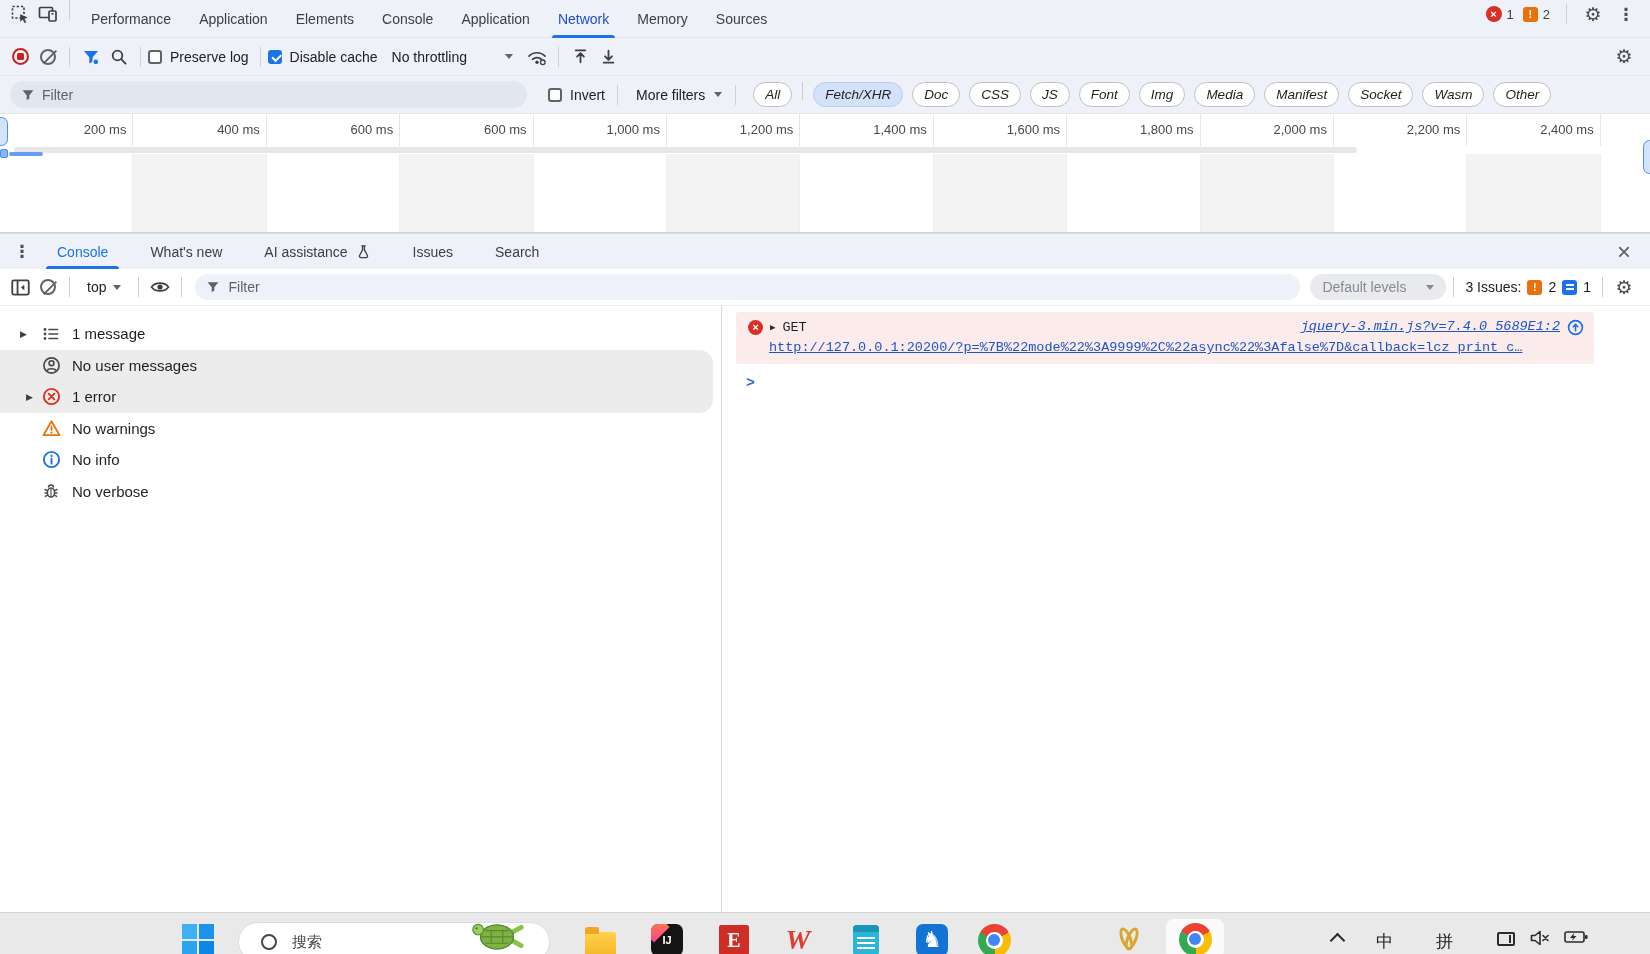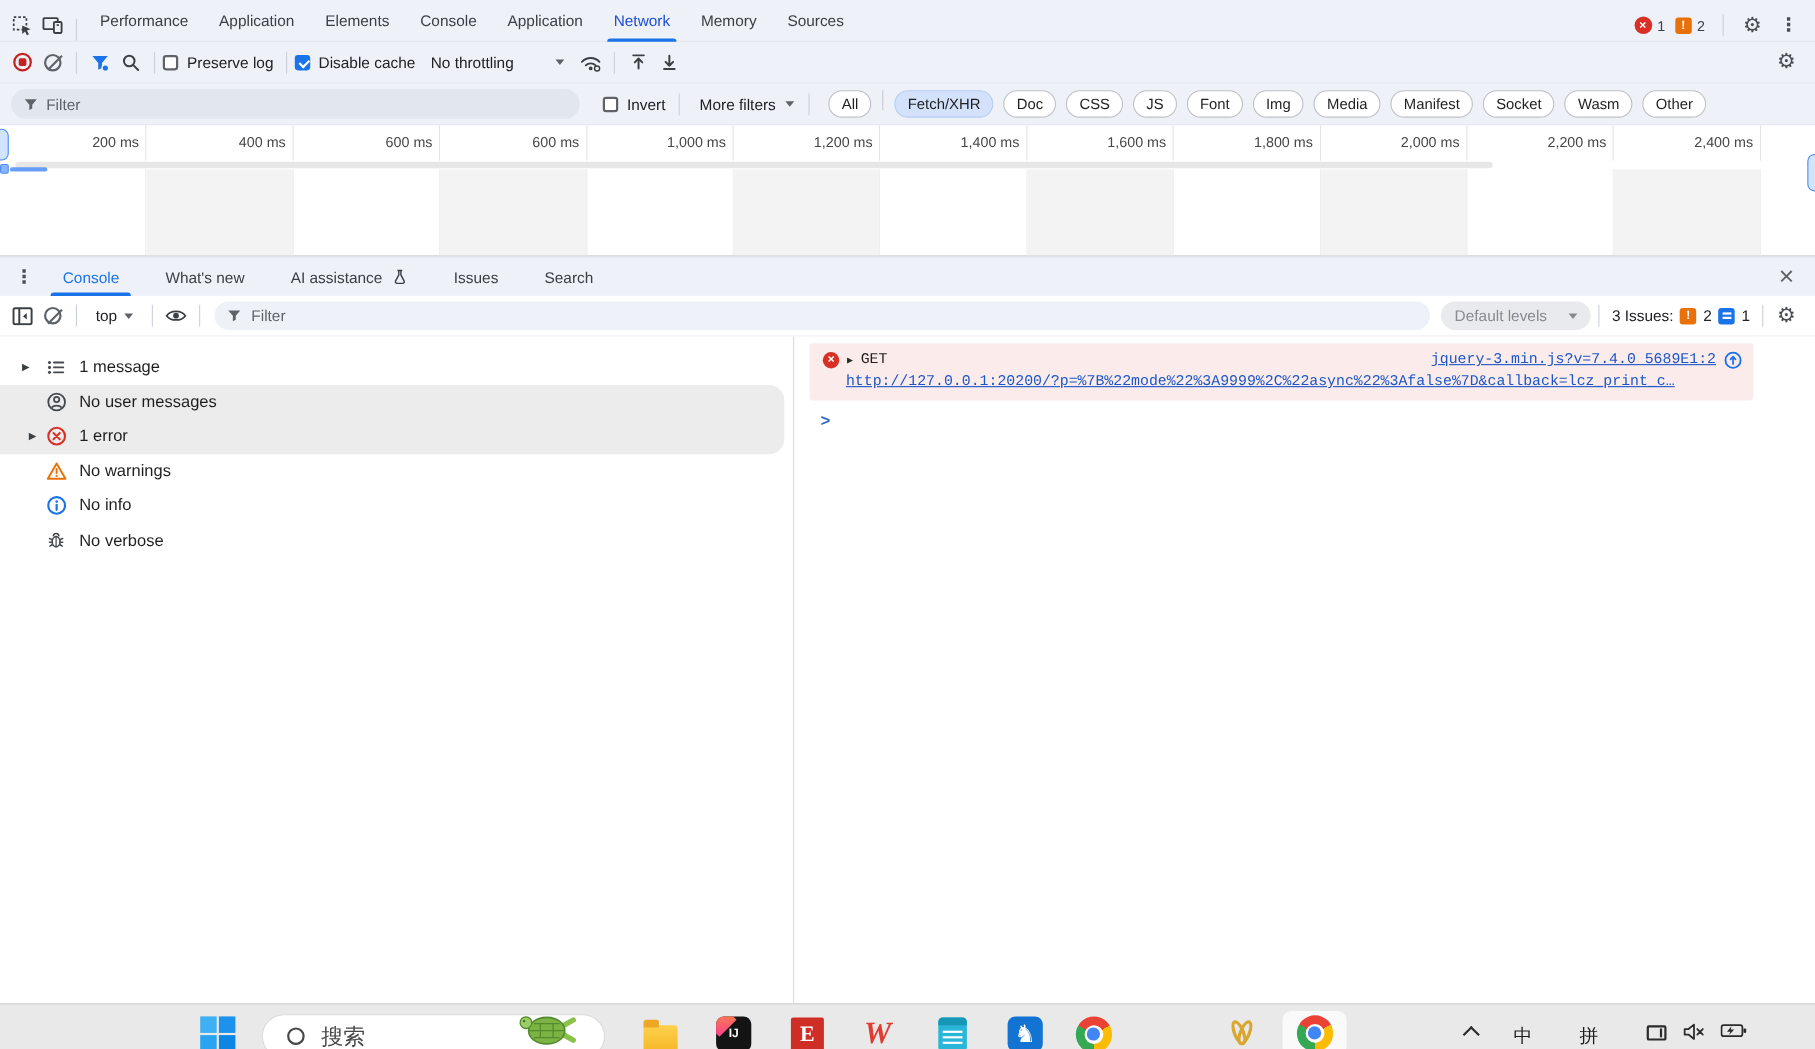--- a/index.html
+++ b/index.html
@@ -8,21 +8,21 @@
   .mono { font-family:"Liberation Mono","DejaVu Sans Mono",monospace; }
 
   
   .vdiv { width:1px; height:20px; background:#ccd0d8; margin:0 7px; flex:none; }
   .icon-btn { width:28px; height:28px; display:flex; align-items:center; justify-content:center; flex:none; }
   .gear { font-size:19px; color:#4a4e53; line-height:1; }
   .kebab { font-size:17px; color:#4a4e53; font-weight:bold; letter-spacing:0; }
   .caret { width:0; height:0; border-left:4.5px solid transparent; border-right:4.5px solid transparent; border-top:5px solid #5f6368; display:inline-block; }
 
   
-  .tabbar { height:38px; background:#eef1f7; border-bottom:1px solid #e2e5eb; display:flex; align-items:flex-end; padding:0 10px 0 6px; position:relative; z-index:5; }
+  .tabbar { height:38px; background:#eef1f7; border-bottom:1px solid #e2e5eb; display:flex; align-items:flex-start; padding:0 10px 0 6px; position:relative; z-index:5; }
   .tab { height:100%; display:flex; align-items:center; padding:0 14px; color:#3c4043; position:relative; }
   .tab.active { color:#1d4ed8; }
   .tab.active::after { content:""; position:absolute; left:8px; right:8px; bottom:-1px; height:3px; background:#1a73e8; border-radius:3px 3px 0 0; }
   .badge-group { margin-left:auto; display:flex; align-items:center; gap:5px; }
   .err-badge { width:16px; height:16px; border-radius:50%; background:#d93025; color:#fff; font-size:11px; font-weight:bold; display:flex; align-items:center; justify-content:center; }
   .warn-badge { width:15px; height:15px; border-radius:3px; background:#e8710a; color:#fff; font-size:11px; font-weight:bold; display:flex; align-items:center; justify-content:center; }
   .badge-num { font-size:13px; color:#3c4043; margin-right:4px; }
 
   
   .net-toolbar { height:38px; background:#eef1f7; border-bottom:1px solid #e2e5eb; display:flex; align-items:center; padding:0 12px 0 6px; }
@@ -35,21 +35,21 @@
   .chk.checked::after { content:""; position:absolute; left:2px; top:2.5px; width:7px; height:3.5px; border-left:2px solid #fff; border-bottom:2px solid #fff; transform:rotate(-45deg); }
   .chk-label { color:#202124; margin-right:4px; }
   .throttle { margin-left:10px; display:flex; align-items:center; }
   .throttle .caret { margin-left:38px; }
 
   
   .filter-row { height:38px; background:#eef1f7; border-bottom:1px solid #e2e5eb; display:flex; align-items:center; padding:0 10px; }
   .filter-pill { width:517px; height:27px; border-radius:14px; background:#e2e6ef; display:flex; align-items:center; padding:0 11px; color:#5f6368; gap:7px; flex:none; }
   .invert { display:flex; align-items:center; margin-left:21px; }
   .more-filters { display:flex; align-items:center; gap:9px; margin:0 6px; color:#202124; }
-  .chips { display:flex; gap:9px; margin-left:10px; }
+  .chips { display:flex; gap:9px; margin-left:10px;font-style:italic; }
   .chip { height:25px; padding:0 11px; border:1px solid #bdc1c7; border-radius:13px; background:#fff; display:flex; align-items:center; font-size:13.5px; color:#1f1f1f; }
   .chip.active { background:#d3e1fb; border-color:#b7cdf6; }
   .chip-divider { width:1px; height:18px; background:#c7cbd2; margin:0 1px; }
 
   
   .network-body { position:relative; background:#fff; }
   .ruler { display:flex; height:32px; }
   .ruler-cell { width:133.4px; flex:none; border-right:1px solid #e4e4e4; font-size:13px; color:#474747; text-align:right; line-height:31px; padding-right:6px; }
   .hscroll { height:8px; position:relative; }
   .hthumb { position:absolute; left:14px; top:1px; width:1343px; height:6px; background:#e7e7e7; border-radius:3px; }
@@ -85,35 +85,35 @@
   .side-row.selected { background:#ececec; width:713px;text-align:right; }
   .side-row.sel-first { border-top-right-radius:14px; }
   .side-row.sel-last { border-bottom-right-radius:14px; }
   .side-arrow { width:13px; margin-left:20px; font-size:9px; color:#3c4043; flex:none; }
   .side-icon { width:19px; height:19px; margin:0 11px 0 9px; flex:none; display:flex; align-items:center; }
   .console-main { flex:1; padding:6px 14px 0 14px; }
   .error-block { background:#fcebeb; border-radius:3px; padding:7px 10px 9px 12px; margin-right:42px; font-size:13.5px; }
   .msg-line1 { display:flex; align-items:center; color:#1f1f1f; }
   .err-circle { width:15px; height:15px; border-radius:50%; background:#d93025; color:#fff; font-size:11px; font-weight:bold; display:flex; align-items:center; justify-content:center; margin-right:7px; flex:none; }
   .expand-tri { font-size:9px; color:#2a2a2a; margin-right:7px; }
-  .src-wrap { margin-left:auto; display:flex; align-items:center; gap:7px; }
+  .src-wrap { margin-left:auto; display:flex; align-items:flex-start; gap:7px;font-style:italic; }
   .link { color:#1a56c7; text-decoration:underline; }
   .msg-line2 { padding-left:21px; margin-top:4px; white-space:nowrap; }
   .msg-line3 { padding-left:21px; margin-top:4px; color:#383838; }
   .prompt { margin:11px 0 0 10px; color:#3566c9; font-weight:bold; font-size:15px; }
 
   
   .taskbar { height:42px; background:#e9e9e9; border-top:1px solid #d2d2d2; position:relative; }
   .tb-abs { position:absolute; }
   .win-logo { left:182px; top:11px; width:32px; height:32px; display:grid; grid-template-columns:15px 15px; grid-template-rows:15px 15px; gap:2px; }
   .win-logo i { display:block; }
   .w-tl { background:#3fb0f4; } .w-tr { background:#1d92ec; } .w-bl { background:#2aa4f0; } .w-br { background:#0d85e4; }
   .search-pill { left:238px; top:9px; width:312px; height:40px; background:#fff; border:1px solid #dcdcdc; border-radius:20px; display:flex; align-items:center; }
   .search-ring { width:16px; height:16px; border:2px solid #474747; border-radius:50%; margin-left:22px; flex:none; }
-  .search-text { color:#474747; font-size:20px; margin-left:15px; }
+  .search-text { color:#474747; font-size:15px; margin-left:15px; }
   .turtle { left:468px; top:4px; }
   .tb-icon { top:10px; width:34px; height:34px; display:flex; align-items:center; justify-content:center; }
   .folder { width:31px; height:24px; background:linear-gradient(#ffd14d,#f5b726); border-radius:3px; position:relative; margin-top:8px; }
   .folder::before { content:""; position:absolute; top:-5px; left:0; width:14px; height:7px; background:#eda723; border-radius:3px 2px 0 0; }
   .ij { width:32px; height:32px; background:#141414; border-radius:7px; position:relative; overflow:hidden; color:#fff; font-size:11px; font-weight:bold; display:flex; align-items:center; justify-content:center; }
   .ij::before { content:""; position:absolute; left:-8px; top:-8px; width:22px; height:22px; background:linear-gradient(135deg,#fe9a2e,#fc3f8f); transform:rotate(45deg); }
   .ij span { position:relative; }
   .stamp { width:30px; height:30px; background:#cf2e27; border-radius:2px; color:#fff; font-family:"Liberation Serif",serif; font-weight:bold; font-size:20px; display:flex; align-items:center; justify-content:center; }
   .wps { color:#e03c31; font-weight:bold; font-size:28px; font-style:italic; font-family:"Liberation Serif",serif; }
   .notepad { width:26px; height:31px; background:#29b6d8; border-radius:4px; position:relative; padding-top:9px; }

